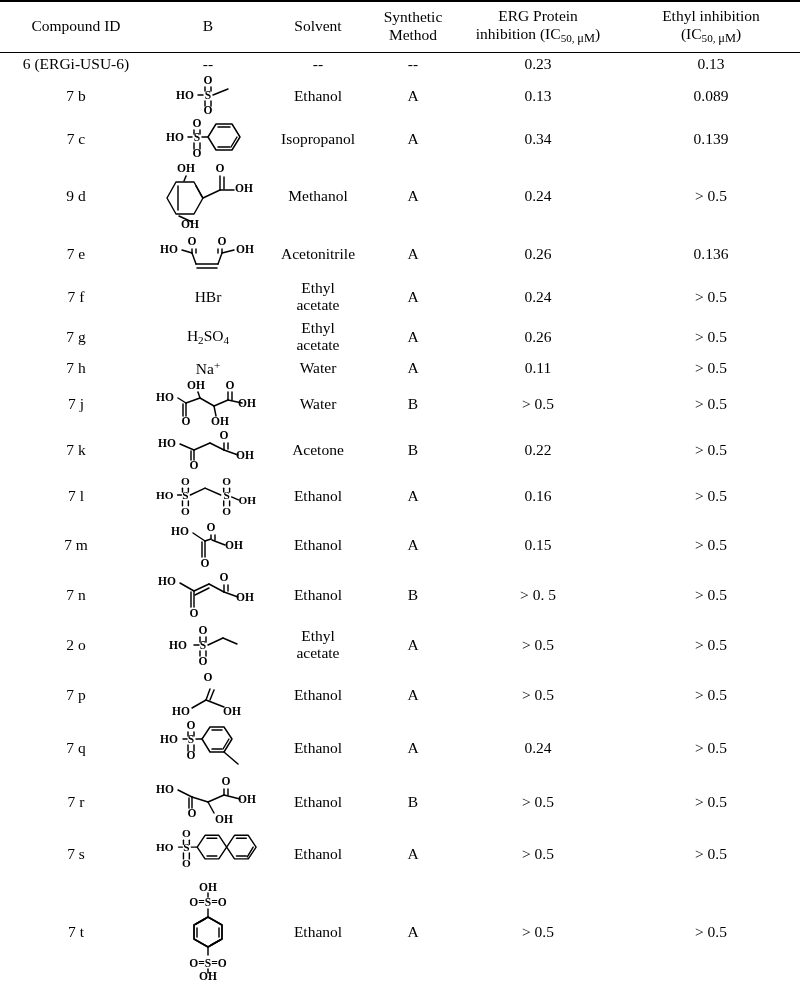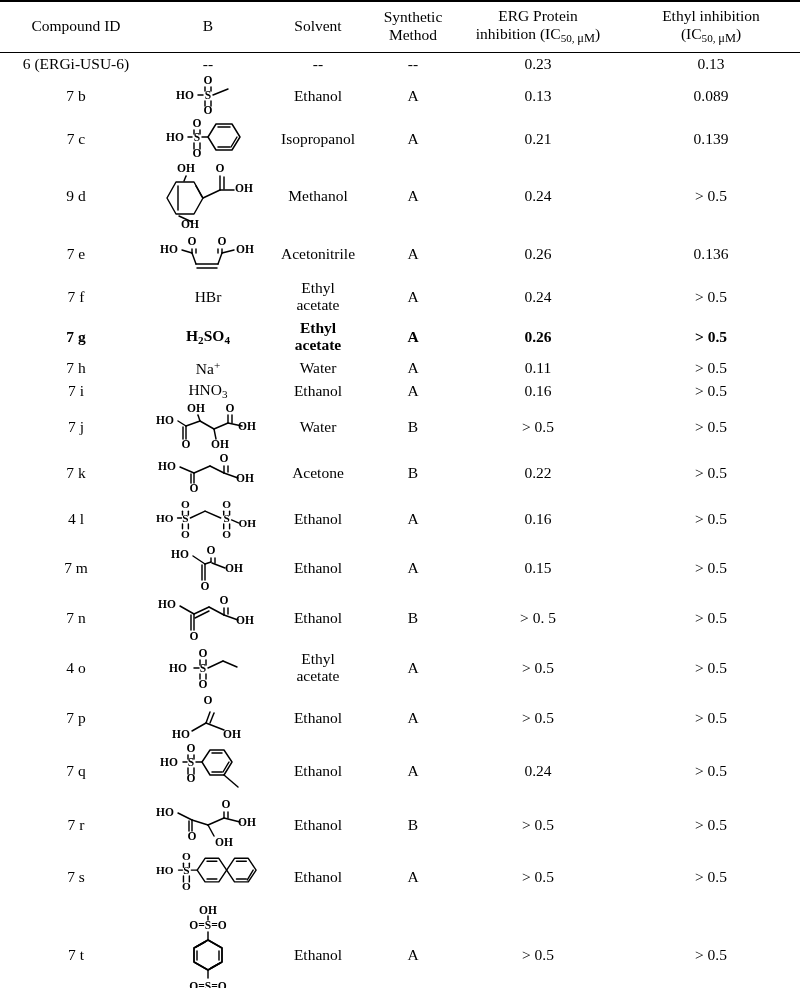--- a/index.html
+++ b/index.html
@@ -180,21 +180,21 @@
       <polygon points="46,21 54,8 70,8 78,21 70,34 54,34"></polygon>
       <line x1="40" y1="21" x2="46" y2="21"></line>
       <line x1="56" y1="11" x2="68" y2="11"></line>
       <line x1="75" y1="21" x2="69" y2="31"></line>
       <line x1="56" y1="31" x2="68" y2="31"></line>
     </svg>
             </div>
           </td>
           <td>Isopropanol</td>
           <td>A</td>
-          <td>0.21</td>
+          <td>0.34</td>
           <td>0.139</td>
         </tr>
         <tr style="height: 70px;">
           <td>9 d</td>
           <td>
             <div class="struct">
               <svg class="chem" width="104" height="70" viewBox="0 0 104 70">
       <text x="30" y="12" text-anchor="middle">OH</text>
       <text x="64" y="12" text-anchor="middle">O</text>
       <text x="88" y="32" text-anchor="middle">OH</text>
@@ -247,45 +247,37 @@
           <td>7 f</td>
           <td>HBr</td>
           <td class="two-line">
             <span class="cell-text">Ethyl</span>
             <span class="cell-text">acetate</span>
           </td>
           <td>A</td>
           <td>0.24</td>
           <td>&gt; 0.5</td>
         </tr>
-        <tr style="height: 40px; font-weight: bold;">
+        <tr style="height: 40px;">
           <td>7 g</td>
           <td>H<span class="sub">2</span>SO<span class="sub">4</span></td>
           <td class="two-line">
             <span class="cell-text">Ethyl</span>
             <span class="cell-text">acetate</span>
           </td>
           <td>A</td>
           <td>0.26</td>
           <td>&gt; 0.5</td>
         </tr>
         <tr style="height: 23px;">
           <td>7 h</td>
           <td>Na<span class="sup">+</span></td>
           <td>Water</td>
           <td>A</td>
           <td>0.11</td>
-          <td>&gt; 0.5</td>
-        </tr>
-        <tr style="height: 23px;">
-          <td>7 i</td>
-          <td>HNO<span class="sub">3</span></td>
-          <td>Ethanol</td>
-          <td>A</td>
-          <td>0.16</td>
           <td>&gt; 0.5</td>
         </tr>
         <tr style="height: 48px;">
           <td>7 j</td>
           <td>
             <div class="struct">
               <svg class="chem" width="108" height="48" viewBox="0 0 108 48">
       <text x="2" y="22" text-anchor="start">HO</text>
       <text x="42" y="10" text-anchor="middle">OH</text>
       <text x="76" y="10" text-anchor="middle">O</text>
@@ -330,21 +322,21 @@
       <line x1="68" y1="23" x2="82" y2="28"></line>
     </svg>
             </div>
           </td>
           <td>Acetone</td>
           <td>B</td>
           <td>0.22</td>
           <td>&gt; 0.5</td>
         </tr>
         <tr style="height: 48px;">
-          <td>4 l</td>
+          <td>7 l</td>
           <td>
             <div class="struct">
               <svg class="chem" width="110" height="48" viewBox="0 0 110 48">
       <text x="2" y="28" text-anchor="start">HO</text>
       <text x="32" y="28" text-anchor="middle">S</text>
       <text x="32" y="14" text-anchor="middle">O</text>
       <text x="32" y="44" text-anchor="middle">O</text>
       <line x1="29" y1="17" x2="29" y2="21"></line>
                 <line x1="35" y1="17" x2="35" y2="21"></line>
       <line x1="29" y1="30" x2="29" y2="35"></line>
@@ -413,21 +405,21 @@
       <line x1="68" y1="23" x2="82" y2="28"></line>
     </svg>
             </div>
           </td>
           <td>Ethanol</td>
           <td>B</td>
           <td>&gt; 0. 5</td>
           <td>&gt; 0.5</td>
         </tr>
         <tr style="height: 50px;">
-          <td>4 o</td>
+          <td>2 o</td>
           <td>
             <div class="struct">
               <svg class="chem" width="86" height="48" viewBox="0 0 86 48">
       <text x="4" y="29" text-anchor="start">HO</text>
       <text x="38" y="29" text-anchor="middle">S</text>
       <text x="38" y="14" text-anchor="middle">O</text>
       <text x="38" y="45" text-anchor="middle">O</text>
       <line x1="35" y1="17" x2="35" y2="22"></line>
                 <line x1="41" y1="17" x2="41" y2="22"></line>
       <line x1="35" y1="31" x2="35" y2="36"></line>

